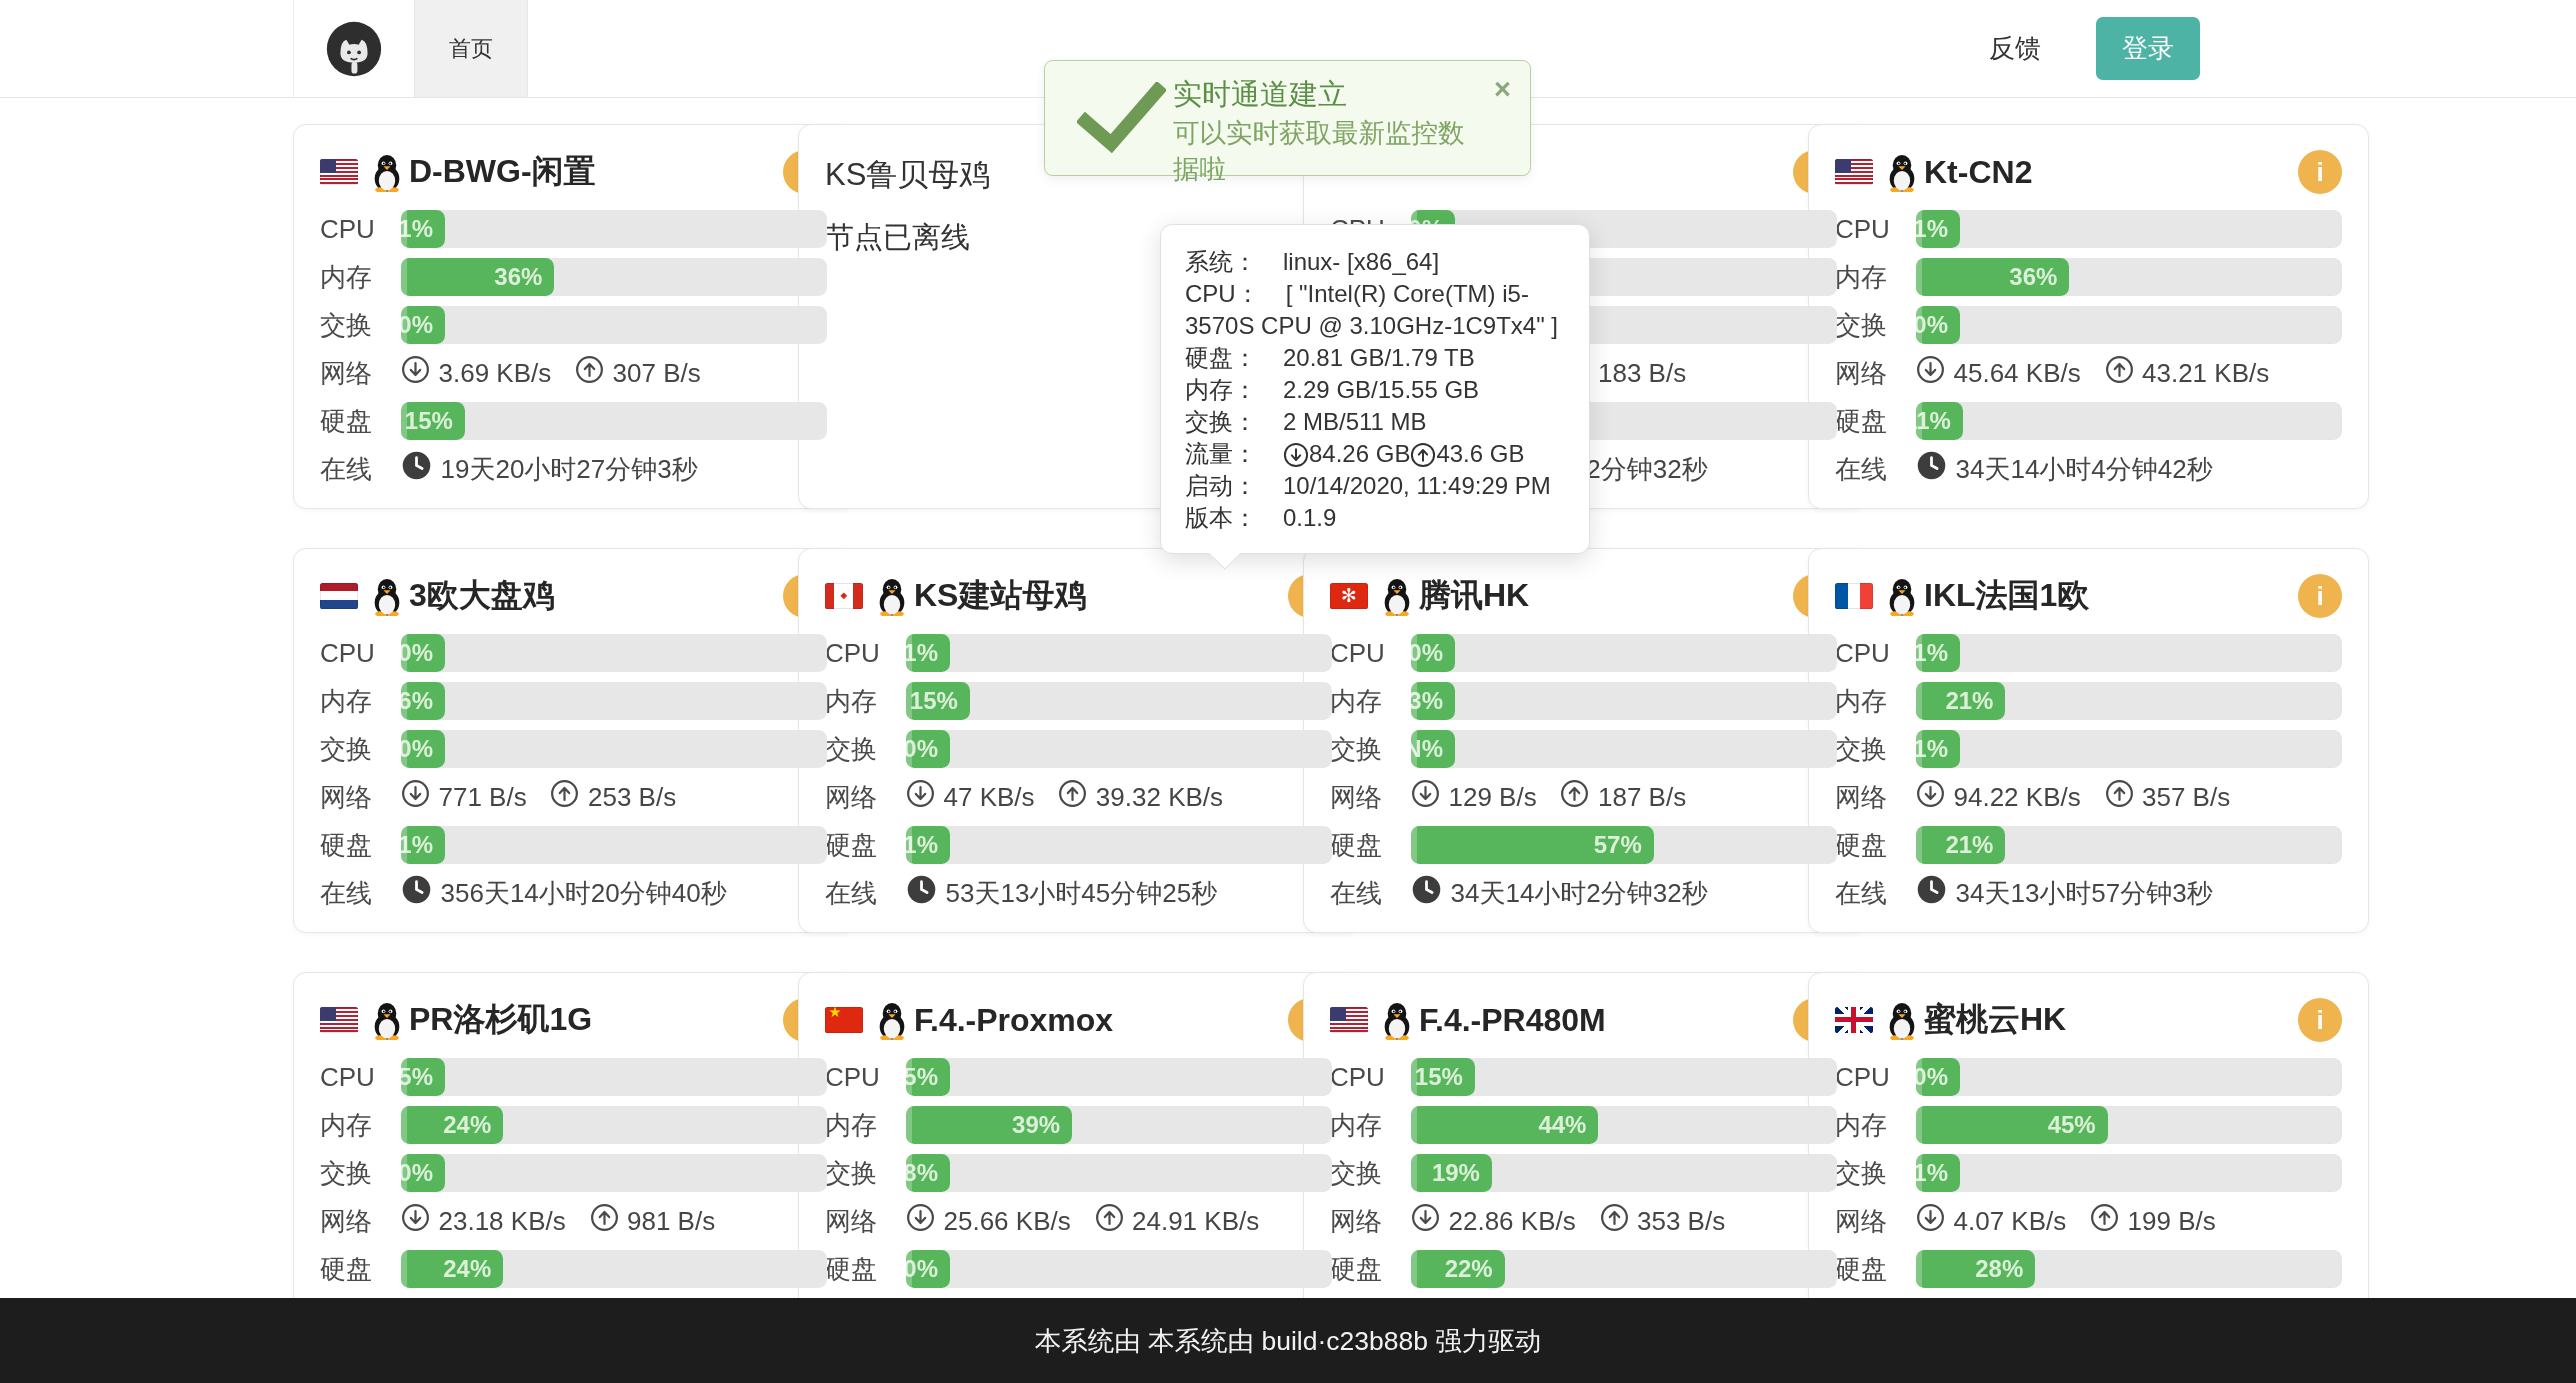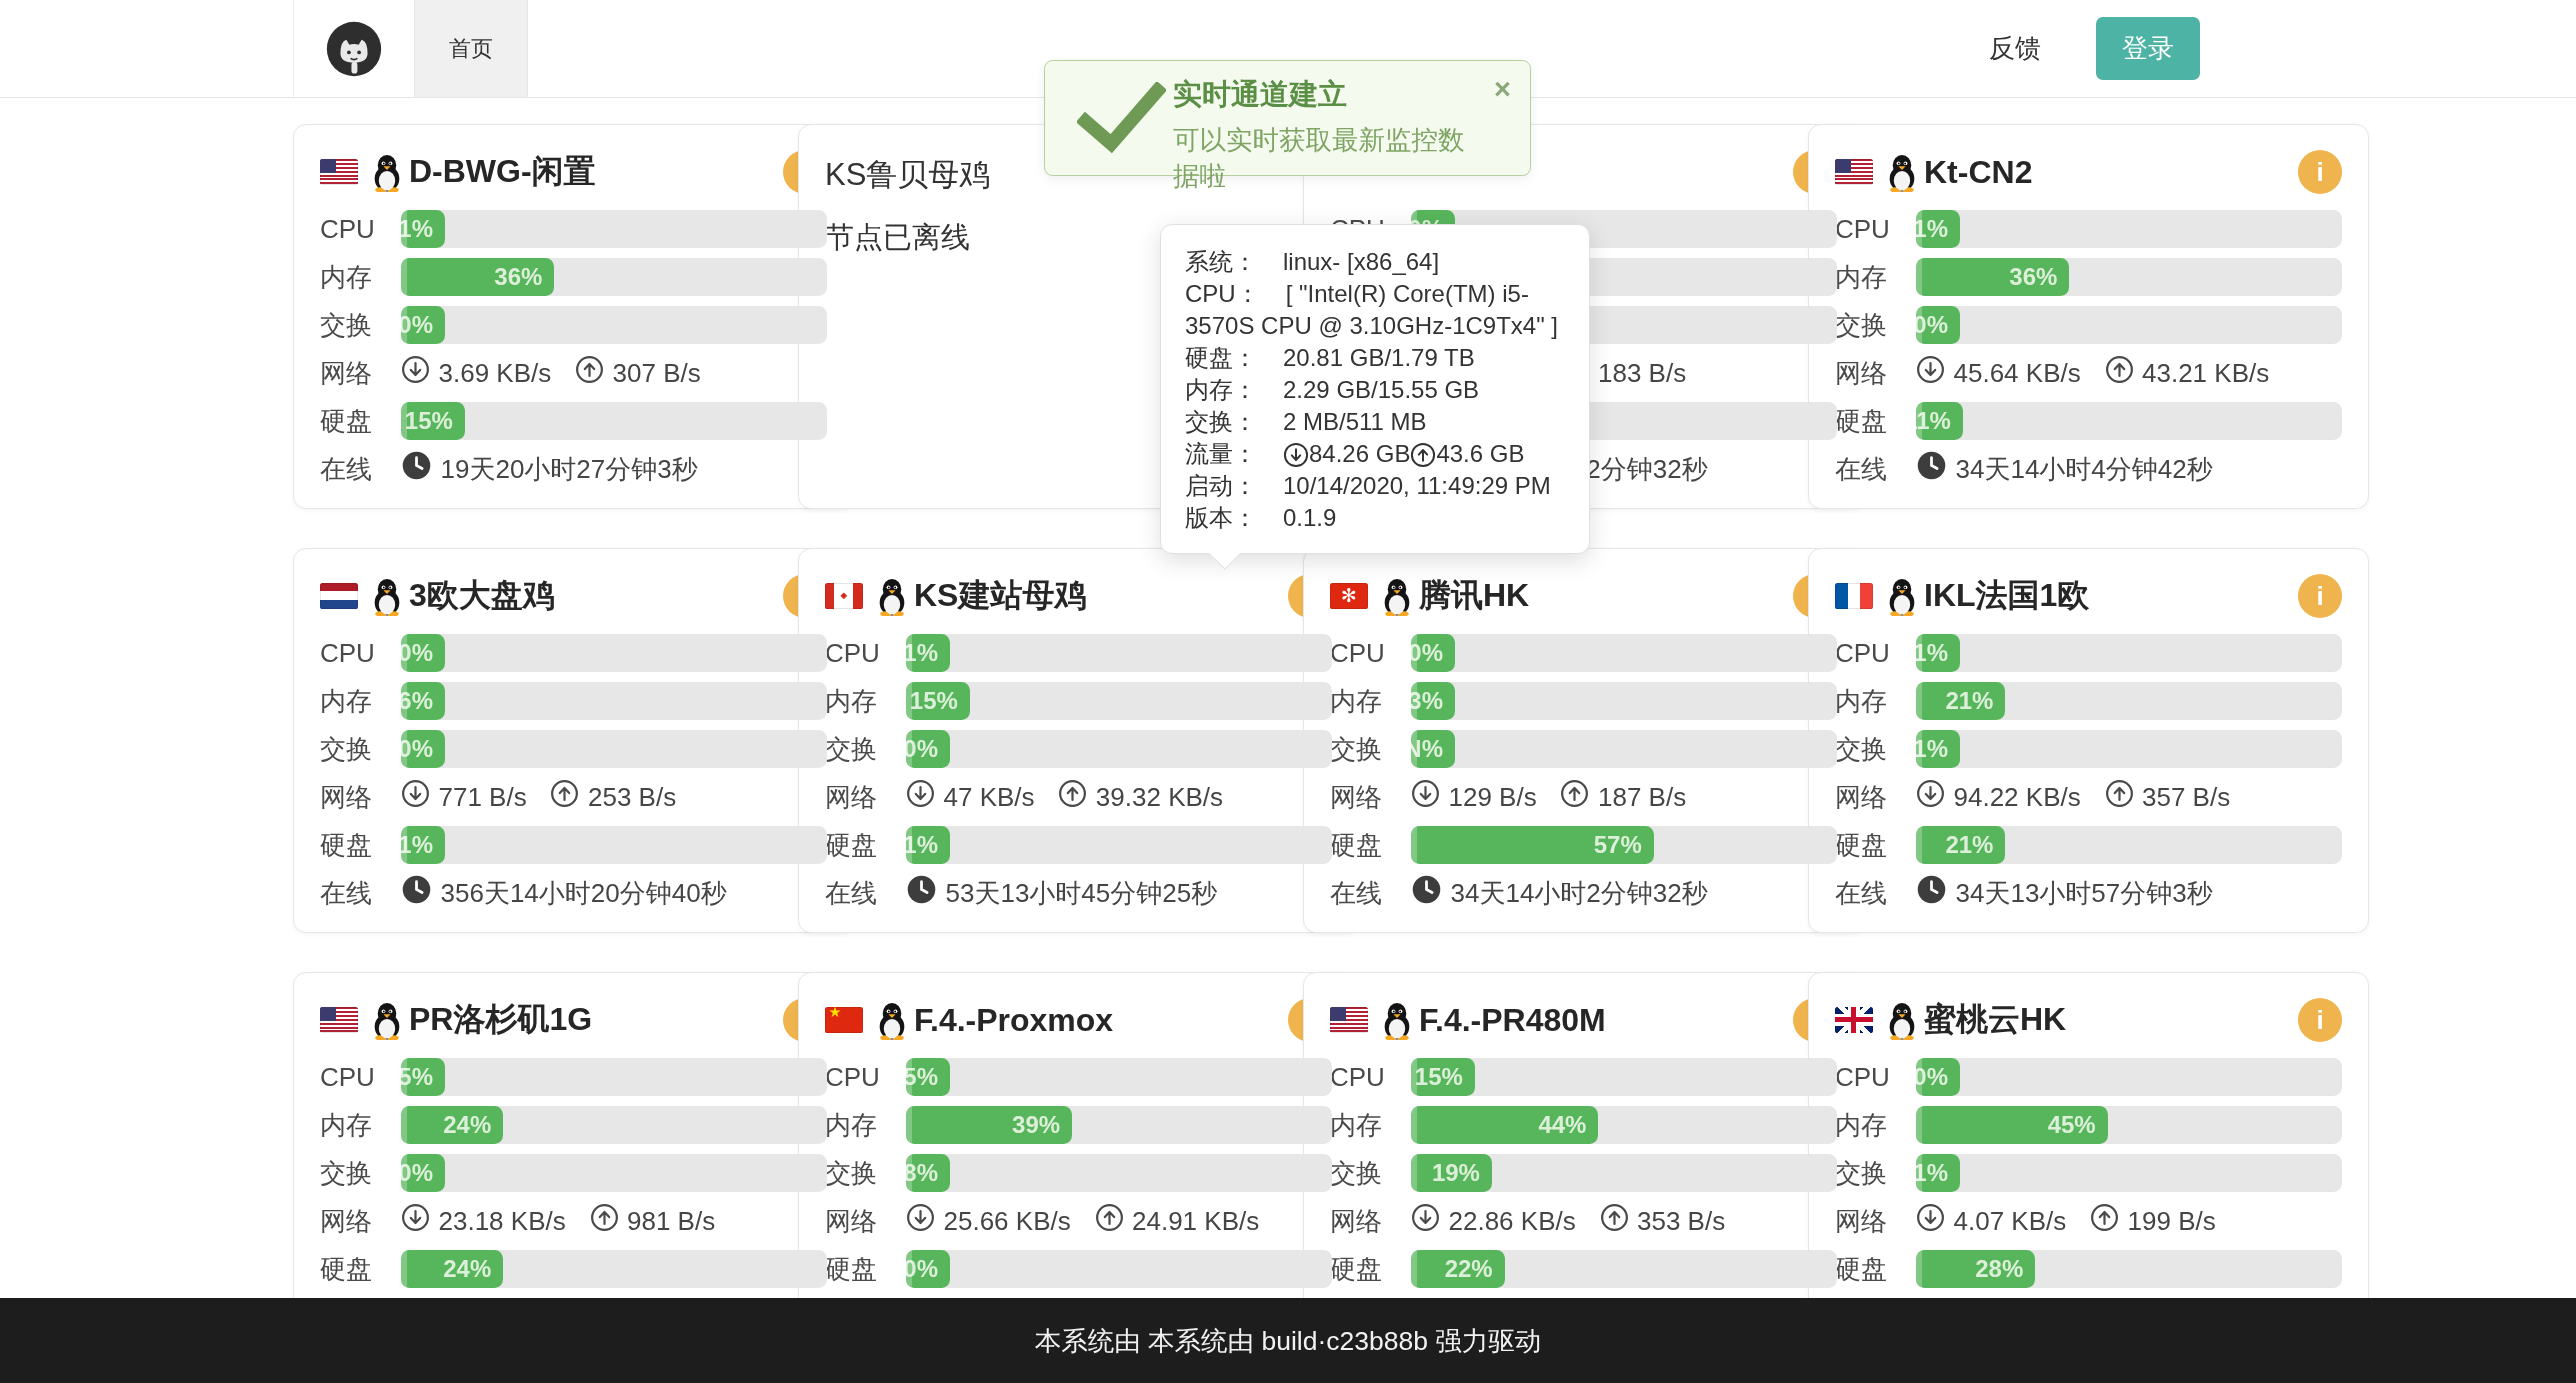--- a/index.html
+++ b/index.html
@@ -49,22 +49,22 @@
     linear-gradient(90deg,transparent 0 16px,#C8102E 16px 21.4px,transparent 21.4px),
     linear-gradient(180deg,transparent 0 10.2px,#C8102E 10.2px 15.4px,transparent 15.4px),
     linear-gradient(90deg,transparent 0 13px,#fff 13px 25px,transparent 25px),
     linear-gradient(180deg,transparent 0 6.8px,#fff 6.8px 19px,transparent 19px);}
   .os-icon{flex:none;margin-left:5.1px;display:flex;align-items:center;}
 
   
   .toast{position:absolute;z-index:40;left:1044px;top:60px;width:487px;height:116px;background:#f5faee;border:1.7px solid #b6cf9d;border-radius:8.5px;box-shadow:0 3.4px 12px rgba(0,0,0,.06);}
   .toast-check{position:absolute;left:32px;top:20.5px;}
   .toast-body{position:absolute;left:128px;top:13.7px;right:51px;}
-  .toast-title{font-size:29px;font-weight:bold;color:#5c8f46;}
-  .toast-msg{font-size:26.5px;color:#7fa565;margin-top:7px;}
+  .toast-title{font-size:29px;font-weight:normal;color:#5c8f46;}
+  .toast-msg{font-size:26.5px;color:#7fa565;margin-top:0;}
   .toast-close{position:absolute;right:19px;top:12px;font-size:29px;font-weight:bold;color:#8aa879;cursor:pointer;}
 
   
   .tooltip{position:absolute;z-index:30;left:1160px;top:224px;width:430px;height:330px;background:#fff;border:0.9px solid #e0e0e0;border-radius:12px;box-shadow:0 6.8px 24px rgba(0,0,0,.13);padding:20.5px 24px;font-size:24px;color:#333;line-height:32px;}
   .tooltip::after{content:"";position:absolute;left:53px;bottom:-11px;width:20.5px;height:20.5px;background:#fff;transform:rotate(45deg);border-right:0.9px solid #e0e0e0;border-bottom:0.9px solid #e0e0e0;}
   .tt-label{margin-right:26px;}
   .tt-flow{display:flex;align-items:center;}
 
   
   .footer{position:absolute;z-index:50;left:0;right:0;bottom:0;height:86px;background:#1d1d1d;color:#f2f2f2;display:flex;align-items:center;justify-content:center;font-size:26.5px;}

